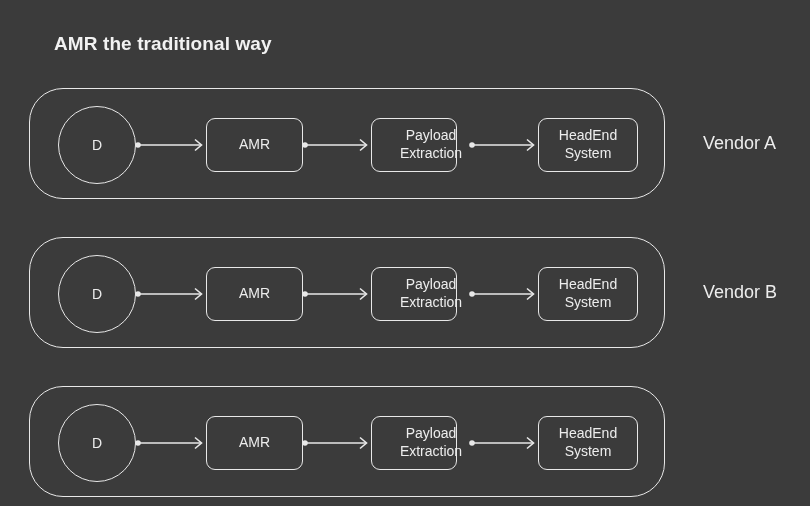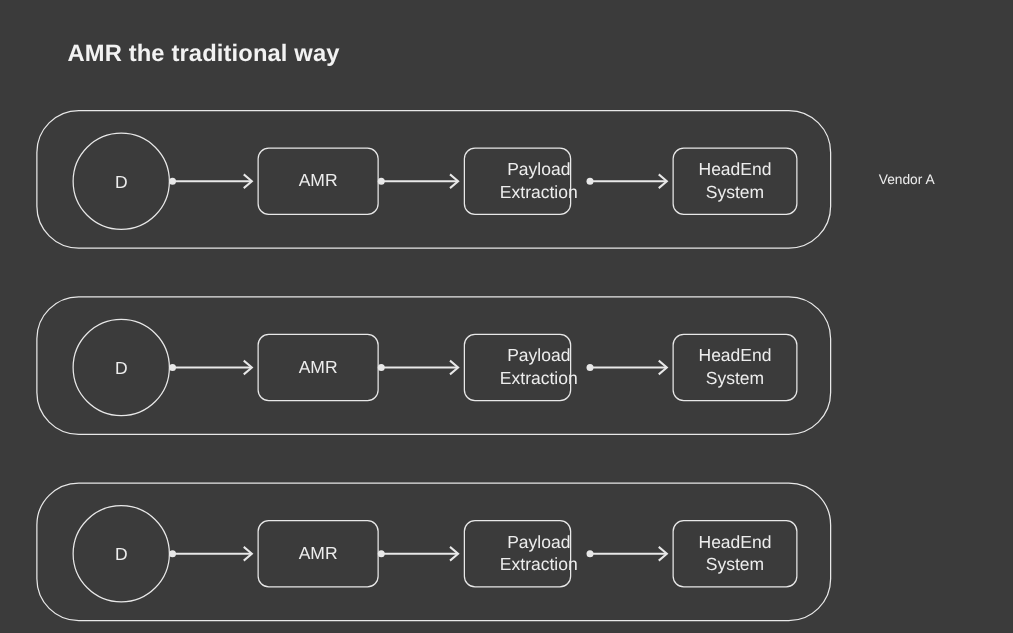--- a/index.html
+++ b/index.html
@@ -45,21 +45,21 @@
     border-radius: 34px;
     box-sizing: border-box;
   }
   .vendor-label {
     position: absolute;
     left: 703px;
     top: 0;
     height: 111px;
     display: flex;
     align-items: center;
-    font-size: 11px;
+    font-size: 18px;
     color: #ededed;
     white-space: nowrap;
   }
   .node-circle {
     position: absolute;
     left: 28px;
     top: 17px;
     width: 78px;
     height: 78px;
     border: 1.6px solid #e8e8e8;
@@ -204,20 +204,21 @@
           <line x1="3" y1="9" x2="64" y2="9" stroke="#e8e8e8" stroke-width="1.6"></line>
           <polyline points="58,3.5 64.5,9 58,14.5" fill="none" stroke="#e8e8e8" stroke-width="1.6"></polyline>
         </svg>
       </div>
 
       <div class="node-box node-headend">
         <span><span>HeadEnd</span><br><span>System</span></span>
       </div>
 
     </div>
+    <div class="vendor-label">Vendor B</div>
   </div>
 
   <div class="vendor-row">
     <div class="flow-container">
 
       <div class="node-circle">
         <span>D</span>
       </div>
 
       <div class="connector conn-1">

